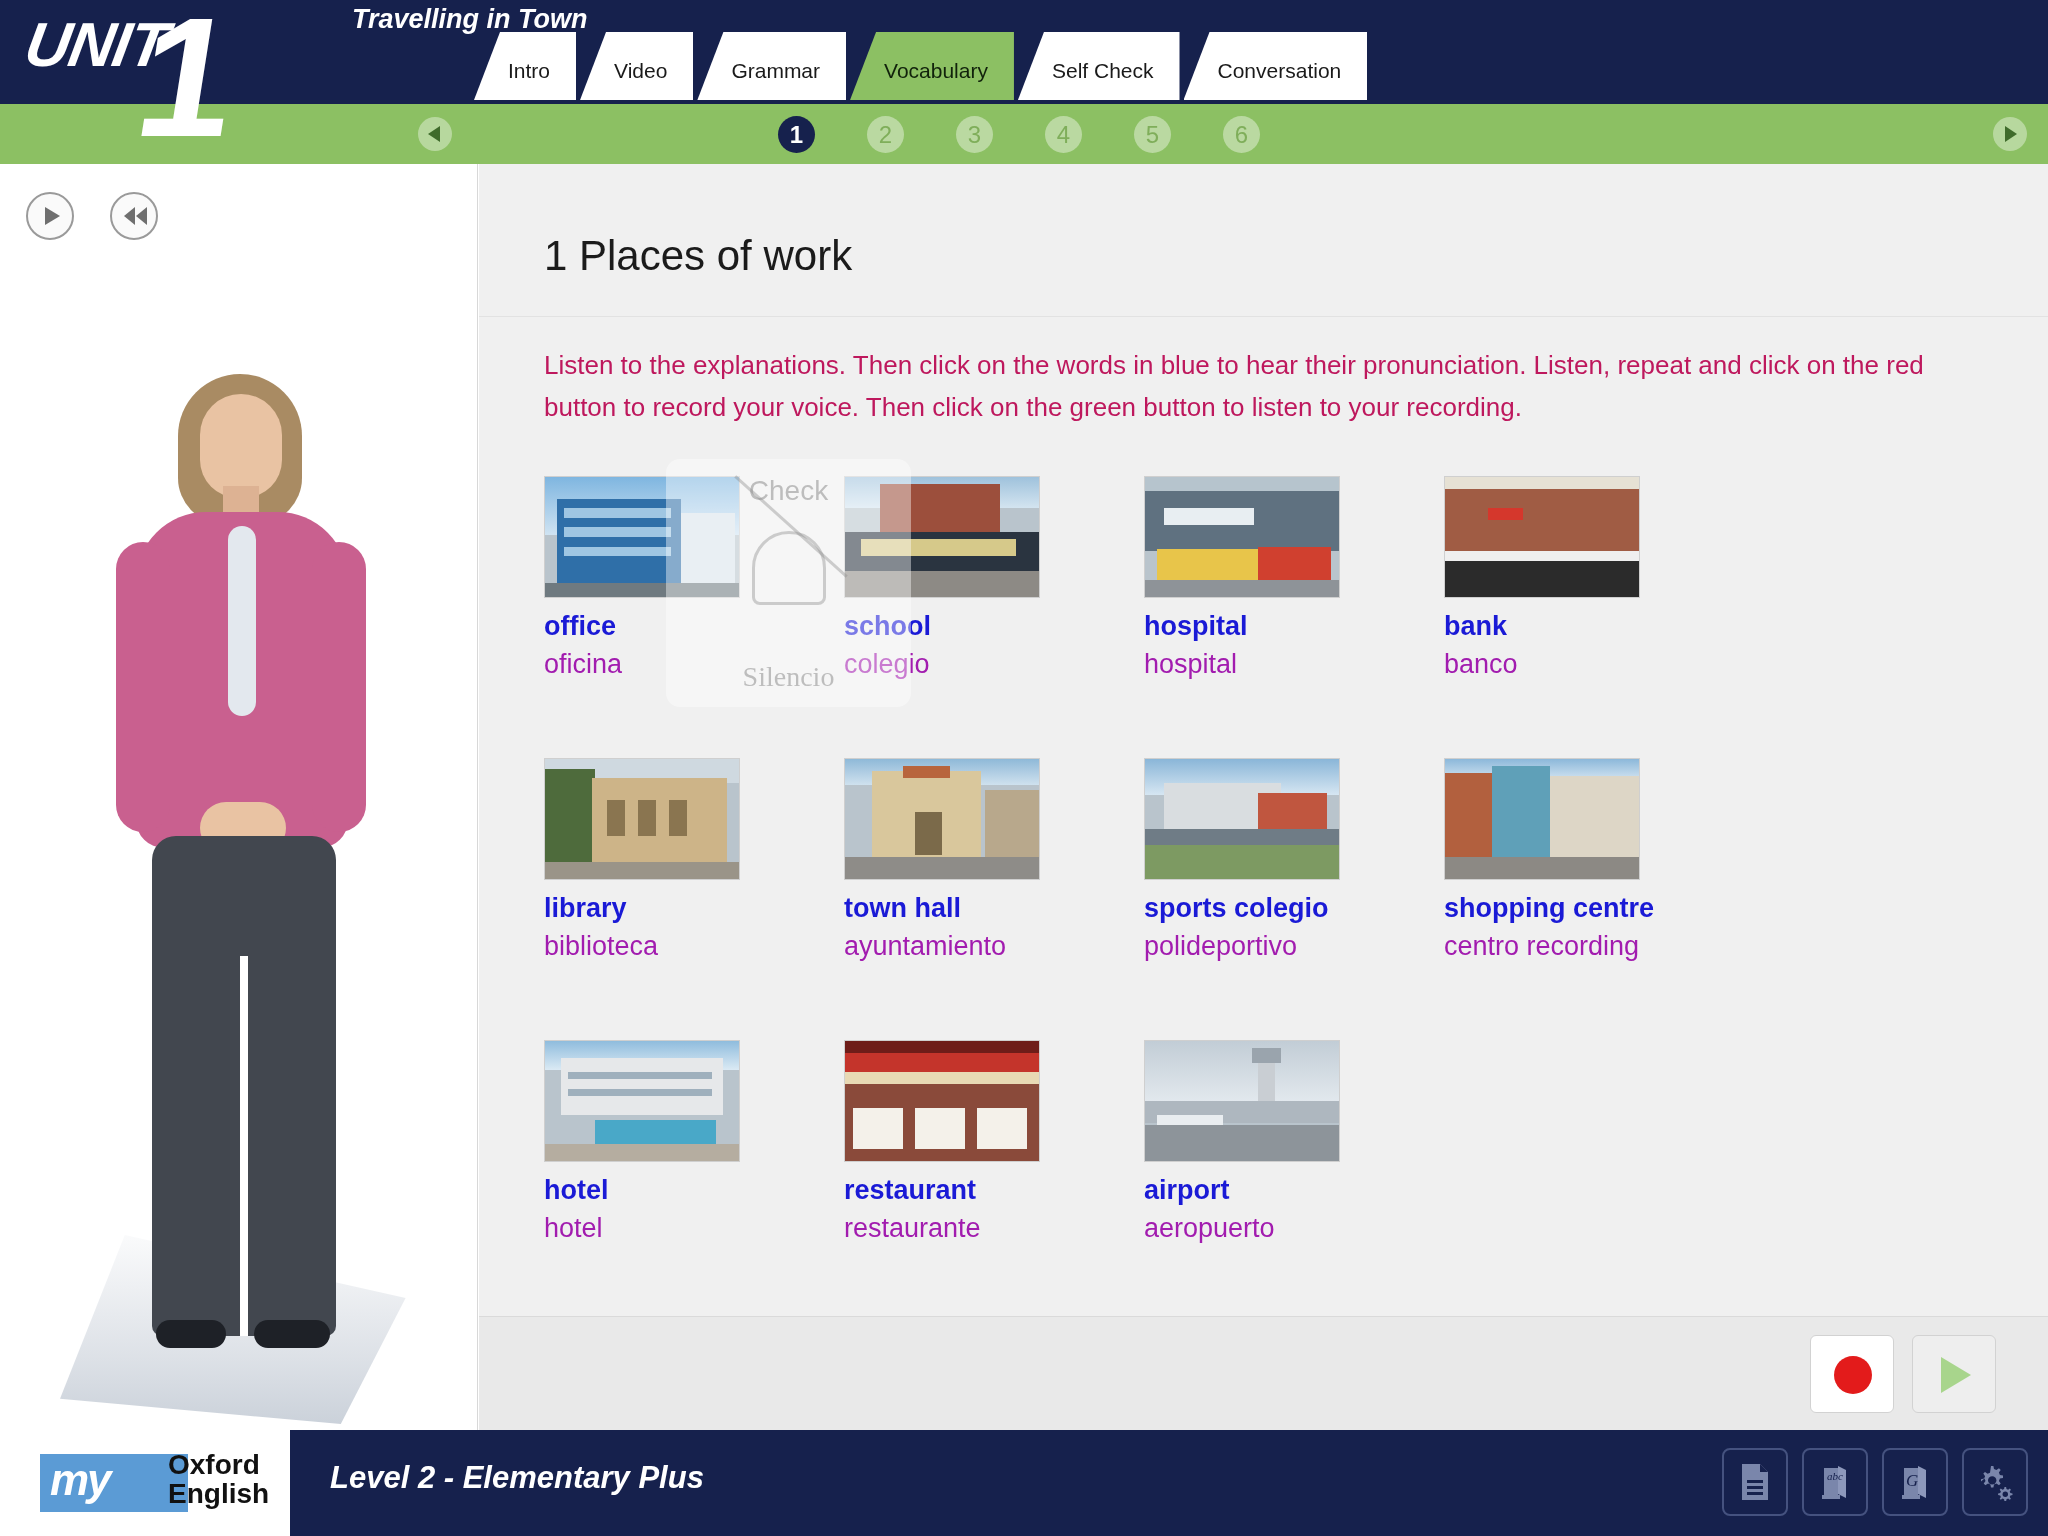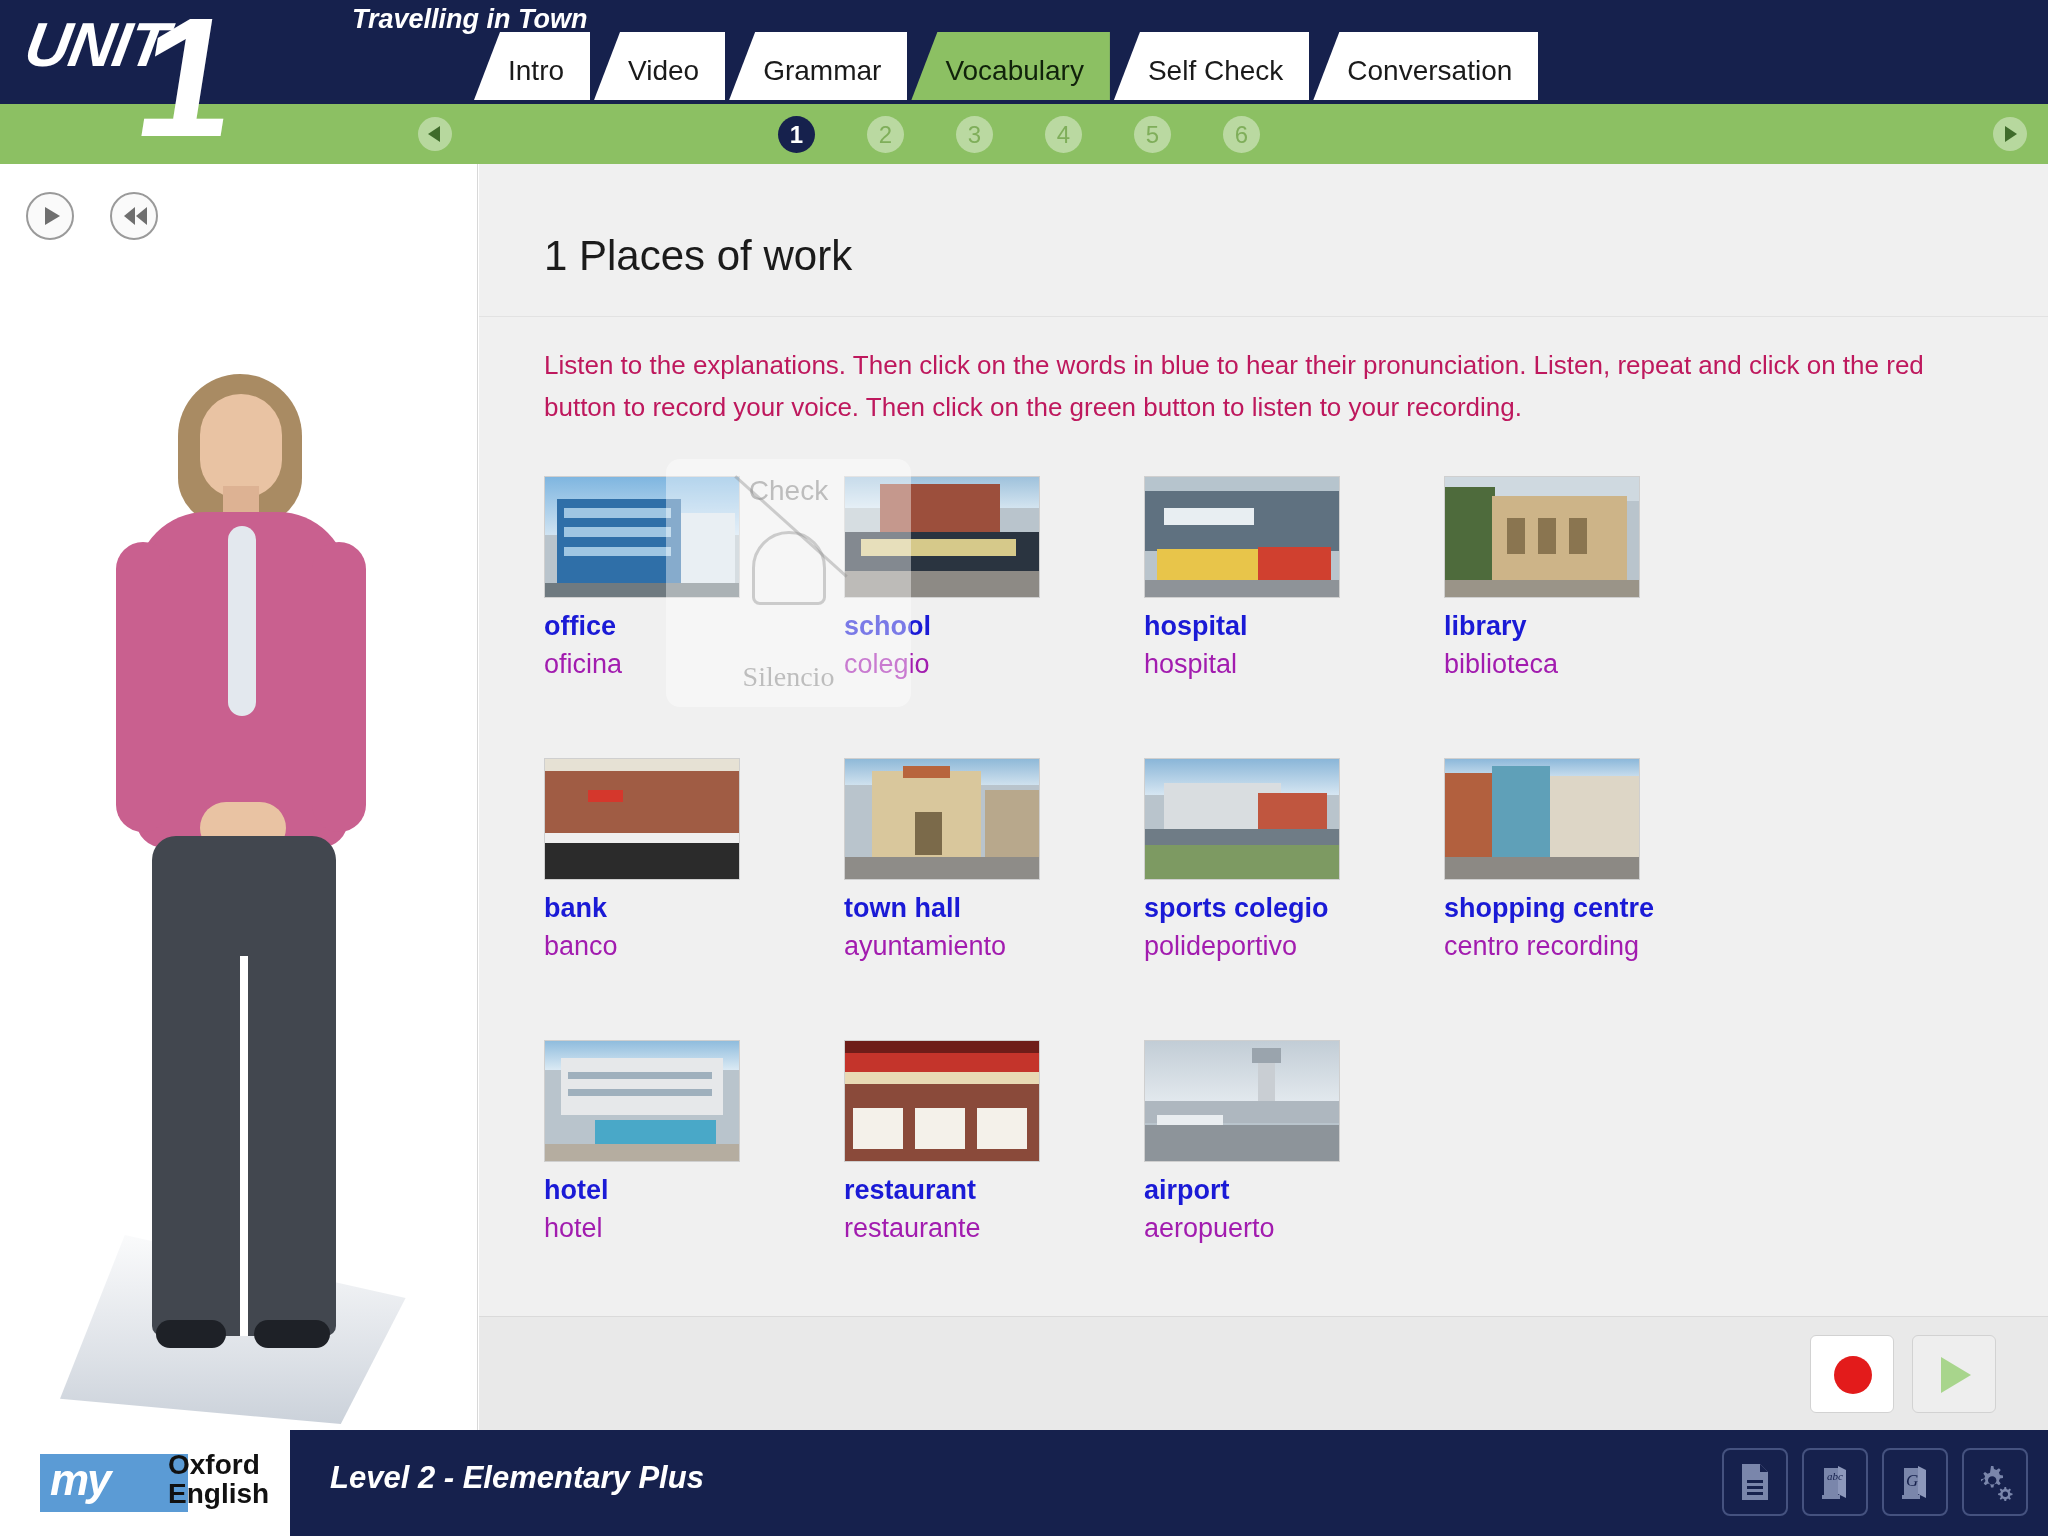--- a/index.html
+++ b/index.html
@@ -32,21 +32,21 @@
   .course-title {
     position: absolute; left: 352px; top: 4px;
     color: #ffffff; font-size: 27px; font-weight: bold; font-style: italic;
   }
 
   
   .tabs { position: absolute; left: 474px; top: 32px; height: 72px; display: flex; }
   .tab {
     position: relative; height: 68px; line-height: 78px;
     background: #ffffff; color: #1a1a1a;
-    font-size: 28px; padding: 0 26px 0 34px; margin-right: 4px;
+    font-size: 21px; padding: 0 26px 0 34px; margin-right: 4px;
     text-align: center; white-space: nowrap;
     clip-path: polygon(26px 0, 100% 0, 100% 100%, 0 100%);
   }
   .tab.active { background: #8cc063; color: #11220b; }
 
   
   .pagebar {
     position: absolute; left: 0; top: 104px; width: 2048px; height: 60px;
     background: #8cc063;
   }
@@ -364,45 +364,45 @@
             <div class="gnd" style="height:14%;background:#8e9398;"></div>
           </div>
         </div>
         <div class="card-en">hospital</div>
         <div class="card-es">hospital</div>
       </div>
 
       <div class="card">
         <div class="card-img">
           <div class="ph">
+            <div class="sky" style="background:#e6e1d4;height:16%;"></div>
+            <div class="bld" style="left:0;top:10%;width:100%;height:56%;background:#a05c44;"></div>
+            <div class="bld" style="left:22%;top:26%;width:18%;height:10%;background:#d5372c;"></div>
+            <div class="bld" style="left:0;top:62%;width:100%;height:8%;background:#efefef;"></div>
+            <div class="bld" style="left:0;top:70%;width:100%;height:30%;background:#2b2b2b;"></div>
+          </div>
+        </div>
+        <div class="card-en">bank</div>
+        <div class="card-es">banco</div>
+      </div>
+
+      <div class="card">
+        <div class="card-img">
+          <div class="ph">
             <div class="sky" style="background:#cfd9e0;height:20%;"></div>
             <div class="bld" style="left:0;top:8%;width:26%;height:84%;background:#4e6b3c;"></div>
             <div class="bld" style="left:24%;top:16%;width:70%;height:70%;background:#cdb488;"></div>
             <div class="bld" style="left:32%;top:34%;width:9%;height:30%;background:#8a7550;"></div>
             <div class="bld" style="left:48%;top:34%;width:9%;height:30%;background:#8a7550;"></div>
             <div class="bld" style="left:64%;top:34%;width:9%;height:30%;background:#8a7550;"></div>
             <div class="gnd" style="height:14%;background:#9a9488;"></div>
           </div>
         </div>
         <div class="card-en">library</div>
         <div class="card-es">biblioteca</div>
-      </div>
-
-      <div class="card">
-        <div class="card-img">
-          <div class="ph">
-            <div class="sky" style="background:#e6e1d4;height:16%;"></div>
-            <div class="bld" style="left:0;top:10%;width:100%;height:56%;background:#a05c44;"></div>
-            <div class="bld" style="left:22%;top:26%;width:18%;height:10%;background:#d5372c;"></div>
-            <div class="bld" style="left:0;top:62%;width:100%;height:8%;background:#efefef;"></div>
-            <div class="bld" style="left:0;top:70%;width:100%;height:30%;background:#2b2b2b;"></div>
-          </div>
-        </div>
-        <div class="card-en">bank</div>
-        <div class="card-es">banco</div>
       </div>
 
       <div class="card">
         <div class="card-img">
           <div class="ph">
             <div class="sky" style="background:linear-gradient(180deg,#8fb9d8,#cfe1ee);height:22%;"></div>
             <div class="bld" style="left:14%;top:10%;width:56%;height:72%;background:#d9c79c;"></div>
             <div class="bld" style="left:30%;top:6%;width:24%;height:10%;background:#b8653d;"></div>
             <div class="bld" style="left:36%;top:44%;width:14%;height:36%;background:#7b6a4a;"></div>
             <div class="bld" style="left:72%;top:26%;width:28%;height:56%;background:#b8a88c;"></div>

